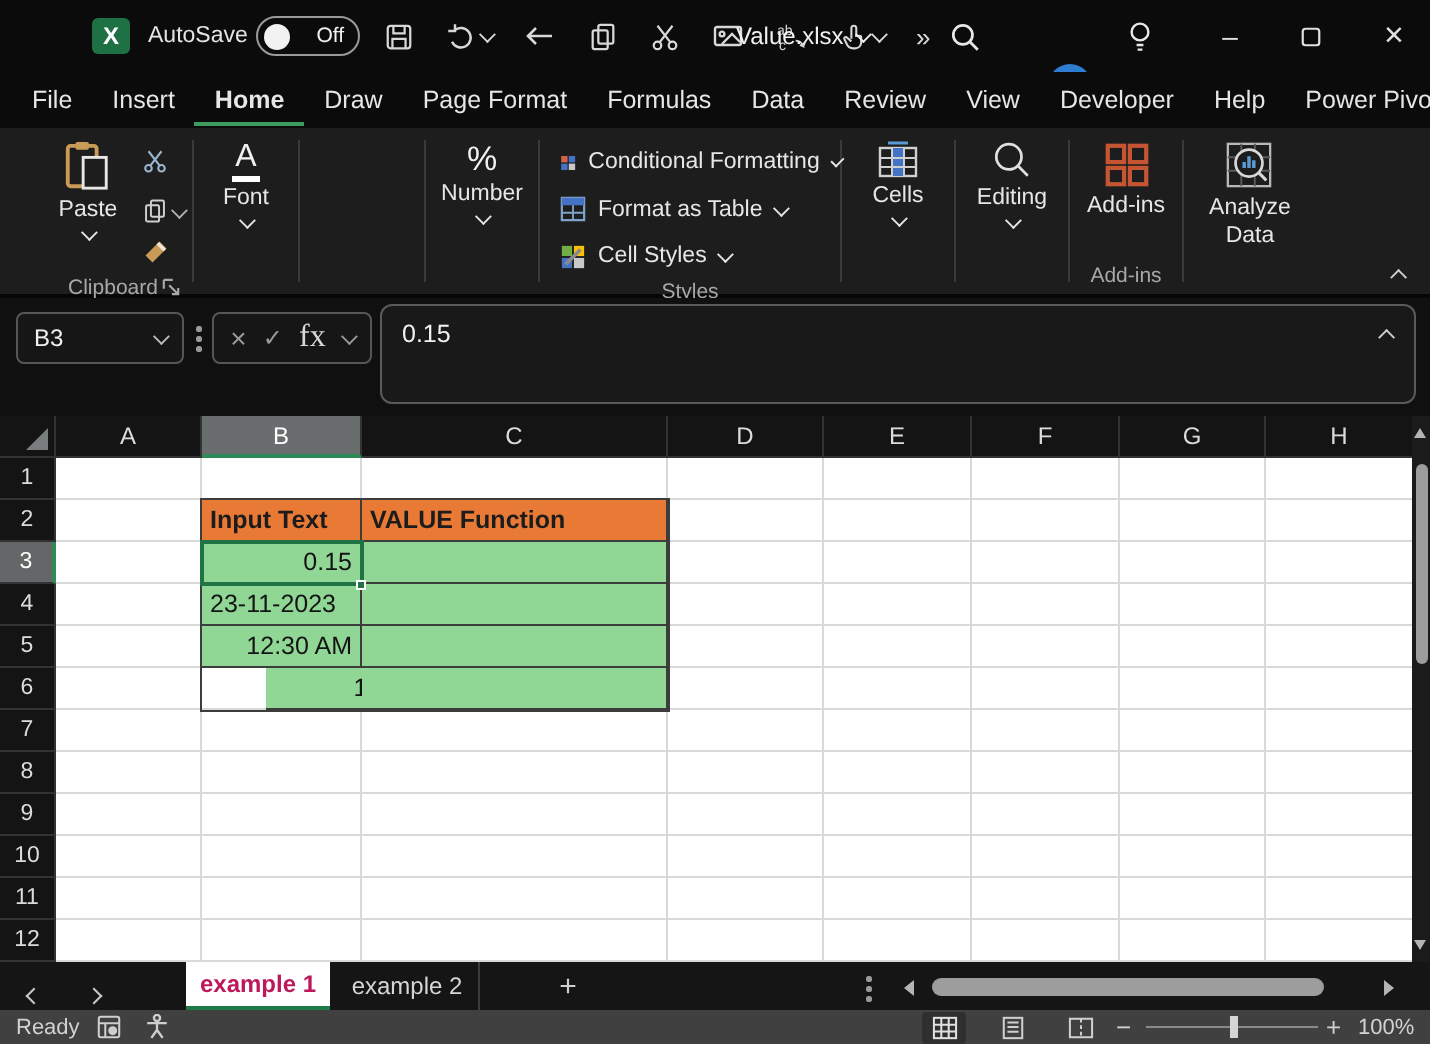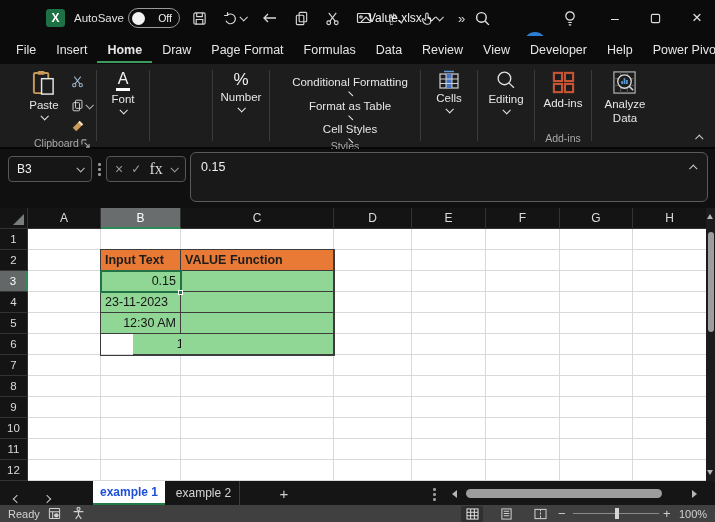--- a/index.html
+++ b/index.html
@@ -37,21 +37,21 @@
   .menu-item.active { font-weight:700; border-bottom:2.5px solid #3E9B5F; }
   
   .ribbon { position:absolute; left:0; top:64px; width:715px; height:85px; background:#1d1d1d; display:flex; border-bottom:2px solid #060606; }
   .rgroup { display:flex; flex-direction:column; padding-top:6px; position:relative; }
   .rdiv { width:1px; background:#3a3a3a; margin:6px 0 6px 0; }
   .rbody { flex:1; display:flex; justify-content:center; }
   .rlabel { height:15px; text-align:center; font-size:10.5px; color:#a8a8a8; position:relative; }
   .bigbtn { display:flex; flex-direction:column; align-items:center; gap:2px; color:#e6e6e6; font-size:11.5px; padding:0 8px; }
   .bigbtn .chv { margin-top:1px; }
   .ministack { display:flex; flex-direction:column; gap:7px; padding-top:4px; }
-  .srow { display:flex; align-items:center; gap:6px; font-size:11.5px; color:#e6e6e6; height:22.5px; padding-left:10px; white-space:nowrap;flex-direction:column; }
+  .srow { display:flex; align-items:center; gap:6px; font-size:11.5px; color:#e6e6e6; height:22.5px; padding-left:10px; white-space:nowrap; }
   .launcher { position:absolute; right:6px; top:1px; }
   .ribbon-collapse { position:absolute; right:12px; bottom:6px; color:#cfcfcf; }
   .two-line { text-align:center; line-height:1.25; }
   
   .fxrow { position:absolute; left:0; top:149px; width:715px; height:59px; background:#101010; }
   .namebox { position:absolute; left:8px; top:7px; width:84px; height:26px; border:1px solid #565656; border-radius:4px;
     color:#f0f0f0; font-size:12px; display:flex; align-items:center; padding:0 8px; background:#161616; }
   .namebox .chv { margin-left:auto; color:#bdbdbd; }
   .vdots { position:absolute; width:2.5px; height:2.5px; background:#9a9a9a; border-radius:50%; box-shadow:0 -5px 0 #9a9a9a, 0 5px 0 #9a9a9a; }
   .fxbox { position:absolute; left:106px; top:7px; width:80px; height:26px; border:1px solid #565656; border-radius:4px;
@@ -89,21 +89,21 @@
   .vthumb { position:absolute; left:1.5px; top:24px; width:6px; height:100px; background:#9d9d9d; border-radius:3px; }
   .arr { width:0; height:0; position:absolute; }
   .arr.up { left:1px; top:6px; border-left:3.5px solid transparent; border-right:3.5px solid transparent; border-bottom:5px solid #b5b5b5; }
   .arr.down { left:1px; bottom:6px; border-left:3.5px solid transparent; border-right:3.5px solid transparent; border-top:5px solid #b5b5b5; }
   .arr.left { border-top:4px solid transparent; border-bottom:4px solid transparent; border-right:5px solid #b5b5b5; }
   .arr.rightw { border-top:4px solid transparent; border-bottom:4px solid transparent; border-left:5px solid #b5b5b5; }
   
   .tabbar { position:absolute; left:0; top:481px; width:715px; height:24px; background:#151515; }
   .tab-nav { position:absolute; top:7px; color:#c8c8c8; }
   .tab { position:absolute; top:0; height:24px; display:flex; align-items:center; justify-content:center; font-size:12px; }
-  .tab.active { left:93px; width:72px; background:#fff; color:#1d4ed8; font-weight:700; border-bottom:2.5px solid #1E7B46; }
+  .tab.active { left:93px; width:72px; background:#fff; color:#be185d; font-weight:700; border-bottom:2.5px solid #1E7B46; }
   .tab.inactive { left:168px; width:72px; color:#d6d6d6; border-right:1px solid #3c3c3c; }
   .tab-add { position:absolute; left:274px; top:0; width:20px; height:24px; color:#cfcfcf; font-size:15px; display:flex; align-items:center; justify-content:center; }
   .hscroll-track { position:absolute; left:464px; top:8px; width:222px; height:9px; }
   .hthumb { position:absolute; left:2px; top:0; width:196px; height:9px; background:#9d9d9d; border-radius:4.5px; }
   
   .statusbar { position:absolute; left:0; top:505px; width:715px; height:17px; background:#404040; color:#d2d2d2; font-size:11px; }
   .statusbar .abs { position:absolute; display:flex; align-items:center; }
   .view-ico { width:22px; height:16px; display:flex; align-items:center; justify-content:center; border-radius:2px; }
   .view-ico.active { background:#2f2f2f; }
   .zoom-track { position:absolute; left:573px; top:8px; width:86px; height:1px; background:#8a8a8a; }

